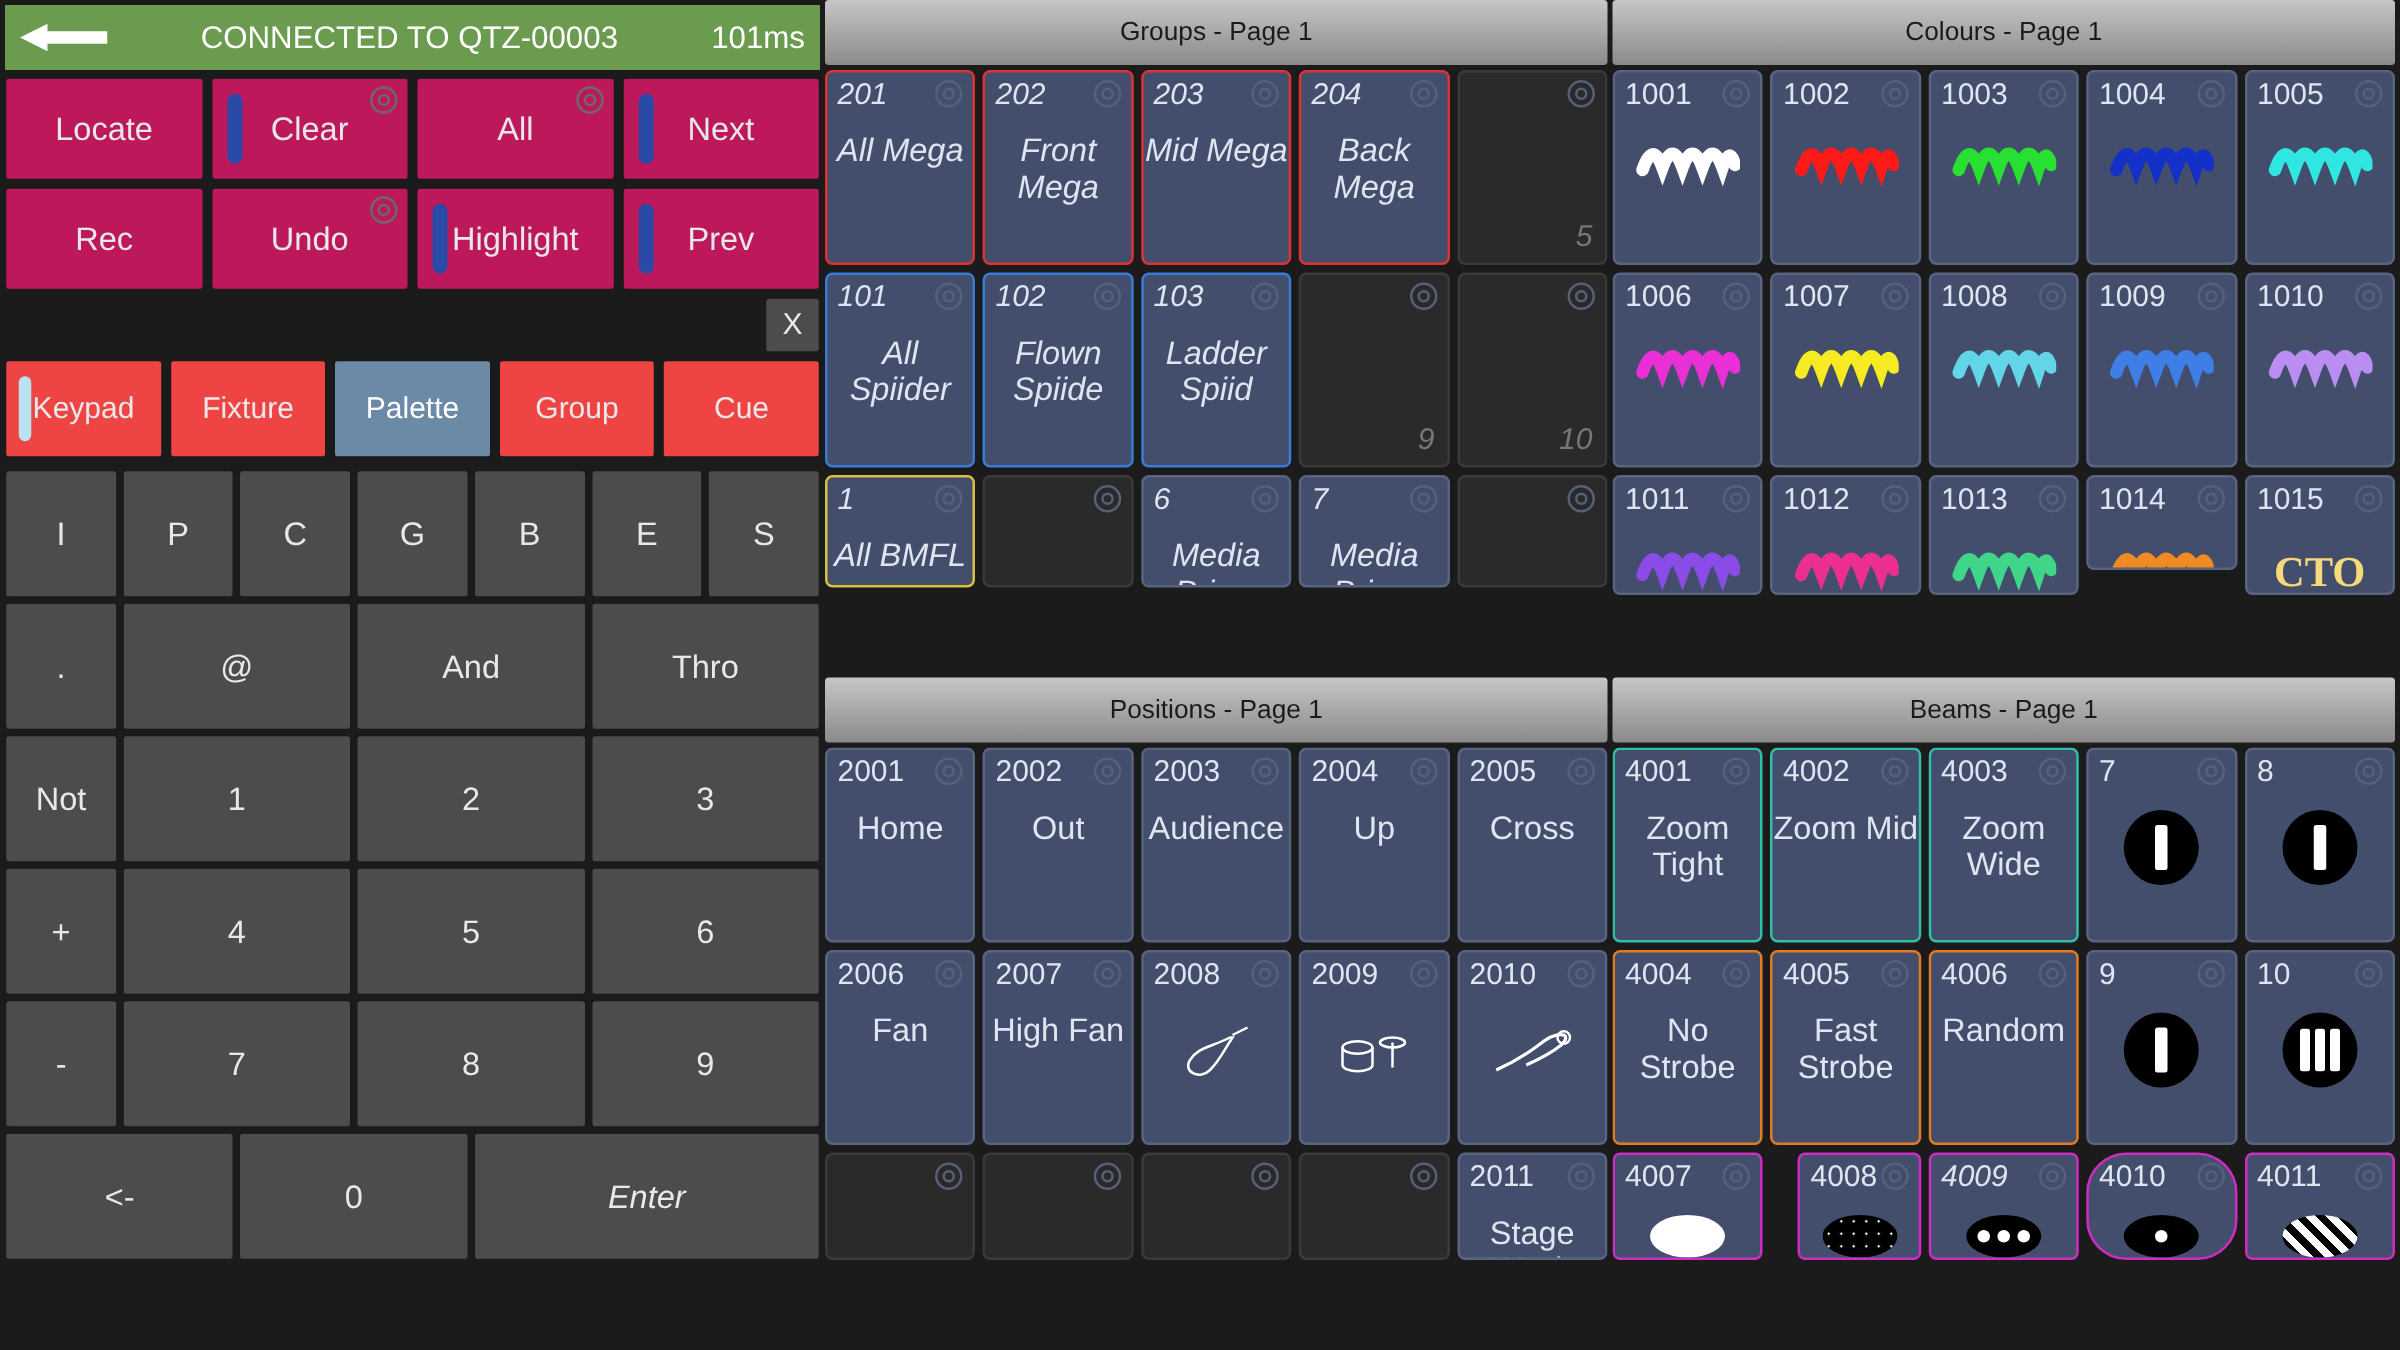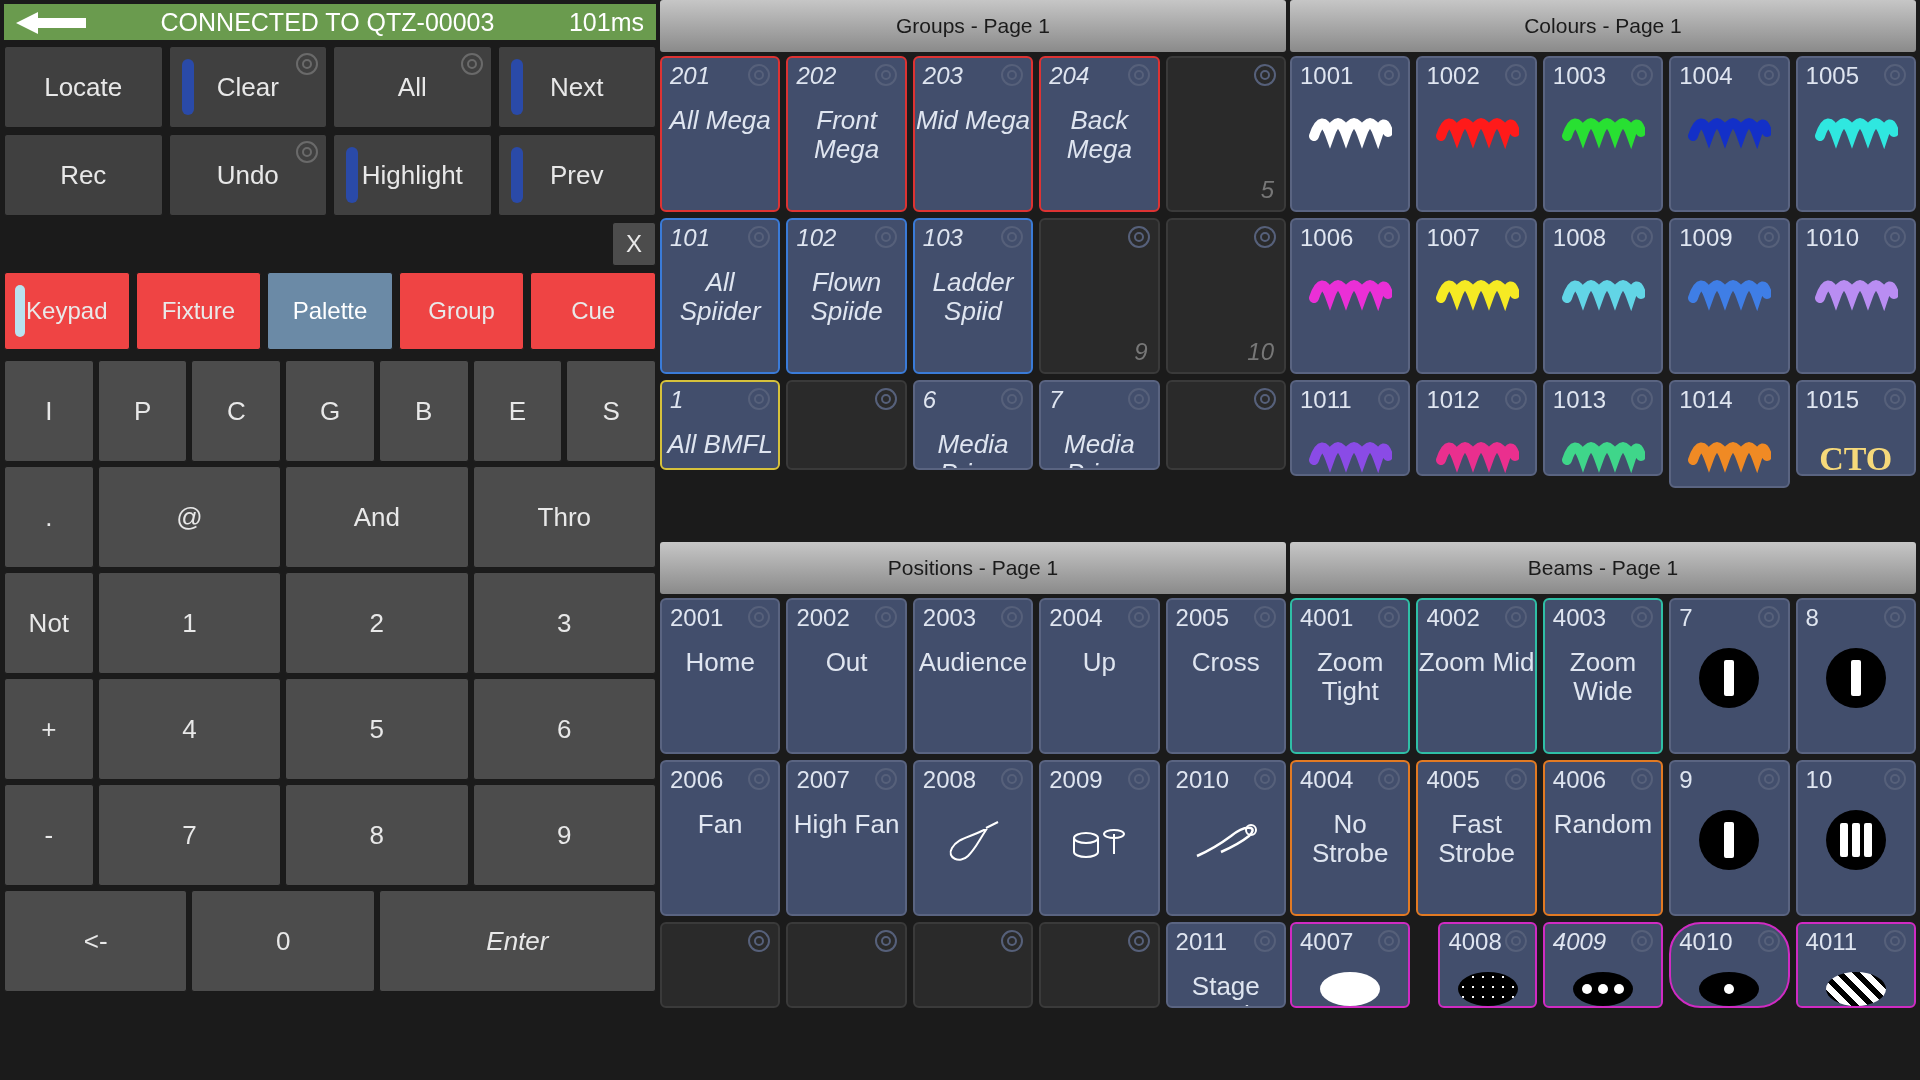--- a/index.html
+++ b/index.html
@@ -1,24 +1,24 @@
 <!DOCTYPE html>
 <html><head>
 <meta charset="utf-8">
 <style>
   *{box-sizing:border-box;margin:0;padding:0;font-family:Arial,Helvetica,sans-serif;-webkit-user-select:none;user-select:none;}
   body{background:#1b1b1b;color:#e9e9e9;width:1920px;height:1080px;overflow:hidden;}
   #root{display:flex;height:100%;}
   
   #left{width:660px;display:flex;flex-direction:column;padding:4px;}
-  .connbar{height:36px;background:#6a9b4e;display:flex;align-items:center;justify-content:space-between;color:#fff;font-size:25px;padding:0 12px;}
+  .connbar{height:52px;background:#6a9b4e;display:flex;align-items:center;justify-content:space-between;color:#fff;font-size:25px;padding:0 12px;}
   .connbar .arrow{display:inline-block;width:70px;height:22px;position:relative;}
   .connbar .arrow svg{width:100%;height:100%;}
   .toolbtns{display:grid;grid-template-columns:repeat(4,1fr);gap:6px;margin-top:6px;}
-  .tb{height:82px;background:#404040;border:1px solid #1a1a1a;border-radius:3px;display:flex;align-items:center;justify-content:center;font-size:26px;color:#e8e8e8;position:relative;}
+  .tb{height:82px;background:#be185d;border:1px solid #1a1a1a;border-radius:3px;display:flex;align-items:center;justify-content:center;font-size:26px;color:#e8e8e8;position:relative;}
   .tb.slider::before{content:"";position:absolute;left:12px;top:12px;bottom:12px;width:12px;background:#2a4aa8;border-radius:6px;}
   .tb .target{position:absolute;right:8px;top:6px;width:22px;height:22px;border:2px solid #6a6a6a;border-radius:50%;}
   .tb .target::before{content:"";position:absolute;inset:4px;border:2px solid #6a6a6a;border-radius:50%;}
   .xrow{display:flex;justify-content:flex-end;margin-top:6px;}
   .xbtn{width:44px;height:44px;background:#4c4c4c;border:1px solid #1a1a1a;border-radius:3px;display:flex;align-items:center;justify-content:center;font-size:24px;}
   .tabs{display:grid;grid-template-columns:repeat(5,1fr);gap:6px;margin-top:6px;}
   .tab{height:78px;background:#ef4444;border:1px solid #1a1a1a;border-radius:3px;display:flex;align-items:center;justify-content:center;font-size:24px;position:relative;}
   .tab.active{background:#6b8aa6;color:#fff;}
   .tab.stick::before{content:"";position:absolute;left:10px;top:12px;bottom:12px;width:10px;background:#b9e3f0;border-radius:5px;}
   .keypad{display:grid;grid-template-columns:repeat(7,1fr);grid-auto-rows:102px;gap:4px;margin-top:10px;}
@@ -338,21 +338,21 @@
           </div>
           <div class="cell" style="height: 96px;">
             <span class="mring"></span>
             <span class="num">1013</span>
             <div class="swatch">
               <svg width="84" height="44" viewBox="0 0 84 44">
                 <path d="M6 30 Q14 6 22 28 Q30 6 38 28 Q46 6 54 28 Q62 6 70 28 Q76 10 80 26" stroke="#3fd68a" stroke-width="10" fill="none" stroke-linecap="round"></path>
               </svg>
             </div>
           </div>
-          <div class="cell" style="height: 108px;">
+          <div class="cell" style="height: 76px;">
             <span class="mring"></span>
             <span class="num">1014</span>
             <div class="swatch">
               <svg width="84" height="44" viewBox="0 0 84 44">
                 <path d="M6 30 Q14 6 22 28 Q30 6 38 28 Q46 6 54 28 Q62 6 70 28 Q76 10 80 26" stroke="#f08a24" stroke-width="10" fill="none" stroke-linecap="round"></path>
               </svg>
             </div>
           </div>
           <div class="cell ctotext" style="height: 96px;">
             <span class="mring"></span>

